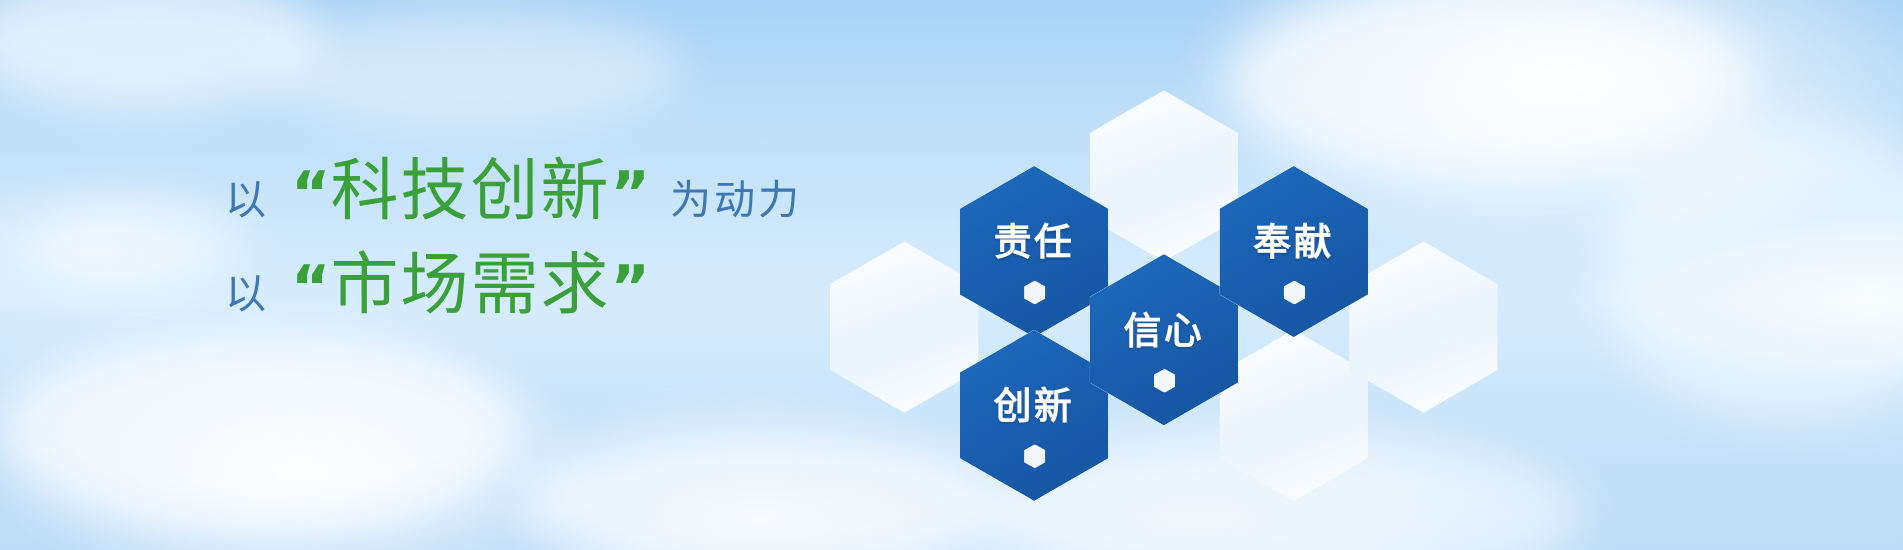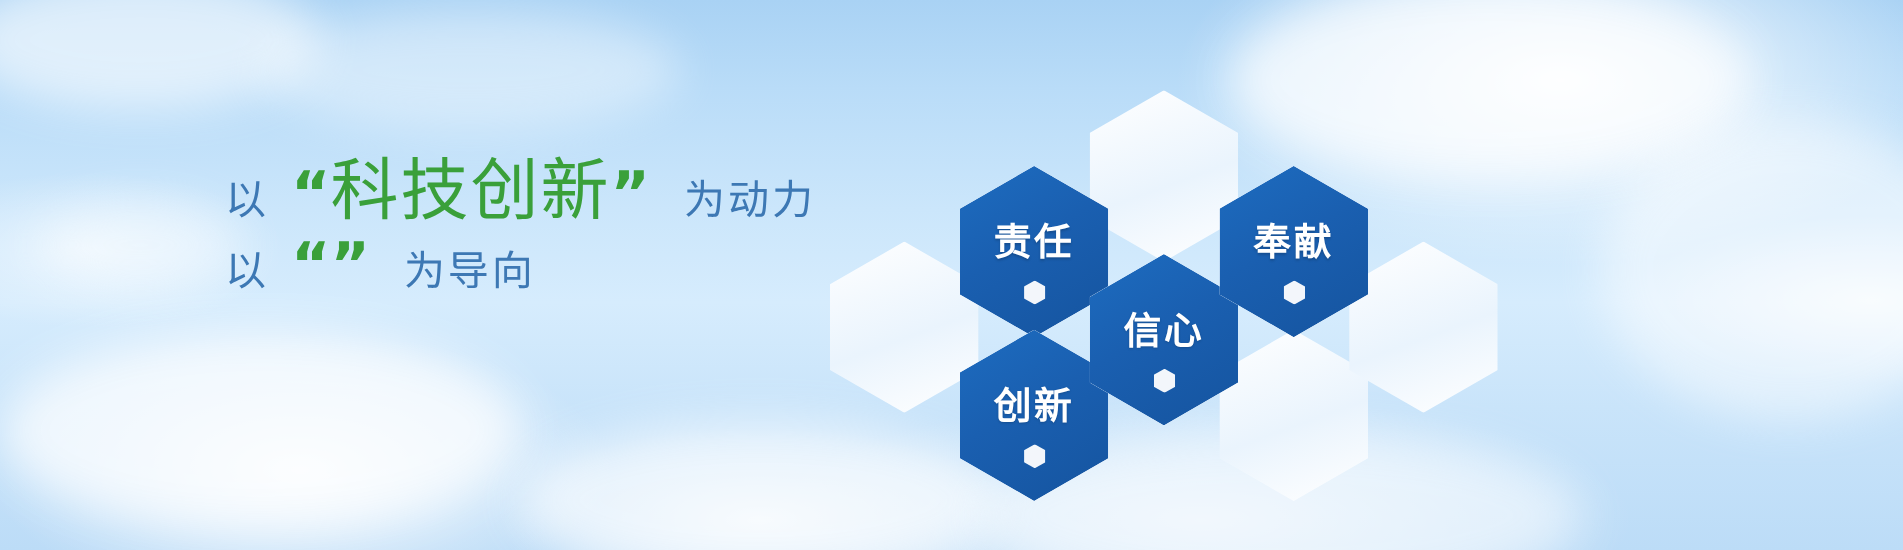--- a/index.html
+++ b/index.html
@@ -32,21 +32,21 @@
   .c8{left:40px;top:200px;width:200px;height:90px;opacity:.45;}
 
   
   .headline{position:absolute;left:225px;top:135px;z-index:5;}
   .line{display:flex;align-items:baseline;white-space:nowrap;height:92px;}
   .line + .line{margin-top:2px;}
   .w-pre,.w-post{
     color:#3d78b4;font-size:41px;font-weight:400;letter-spacing:3px;
   }
   .w-pre{margin-right:22px;}
-  .w-post{margin-left:34px;}
+  .w-post{margin-left:20px;}
   .w-main{
     color:#3aa03a;font-size:68px;font-weight:400;letter-spacing:2px;
   }
   .q{color:#3aa03a;font-size:60px;font-weight:700;}
 
   
   .cluster{position:absolute;left:830px;top:55px;width:580px;height:340px;z-index:4;}
   .hex{
     position:absolute;width:118px;height:136px;
     clip-path:polygon(50% 0%,100% 25%,100% 75%,50% 100%,0% 75%,0% 25%);
@@ -106,22 +106,22 @@
       <span class="w-pre">以</span>
       <span class="q">“</span>
       <span class="w-main">科技创新</span>
       <span class="q">”</span>
       <span class="w-post">为动力</span>
     </div>
 
     <div class="line">
       <span class="w-pre">以</span>
       <span class="q">“</span>
+      <span class="w-main">市场需求</span>
       <span class="q">”</span>
-      <span class="w-post">为导向</span>
     </div>
 
   </div>
 
   <div class="cluster">
 
     <div class="hex hex-frame pos-city">
       <div class="inner ph-city"></div>
     </div>
 

